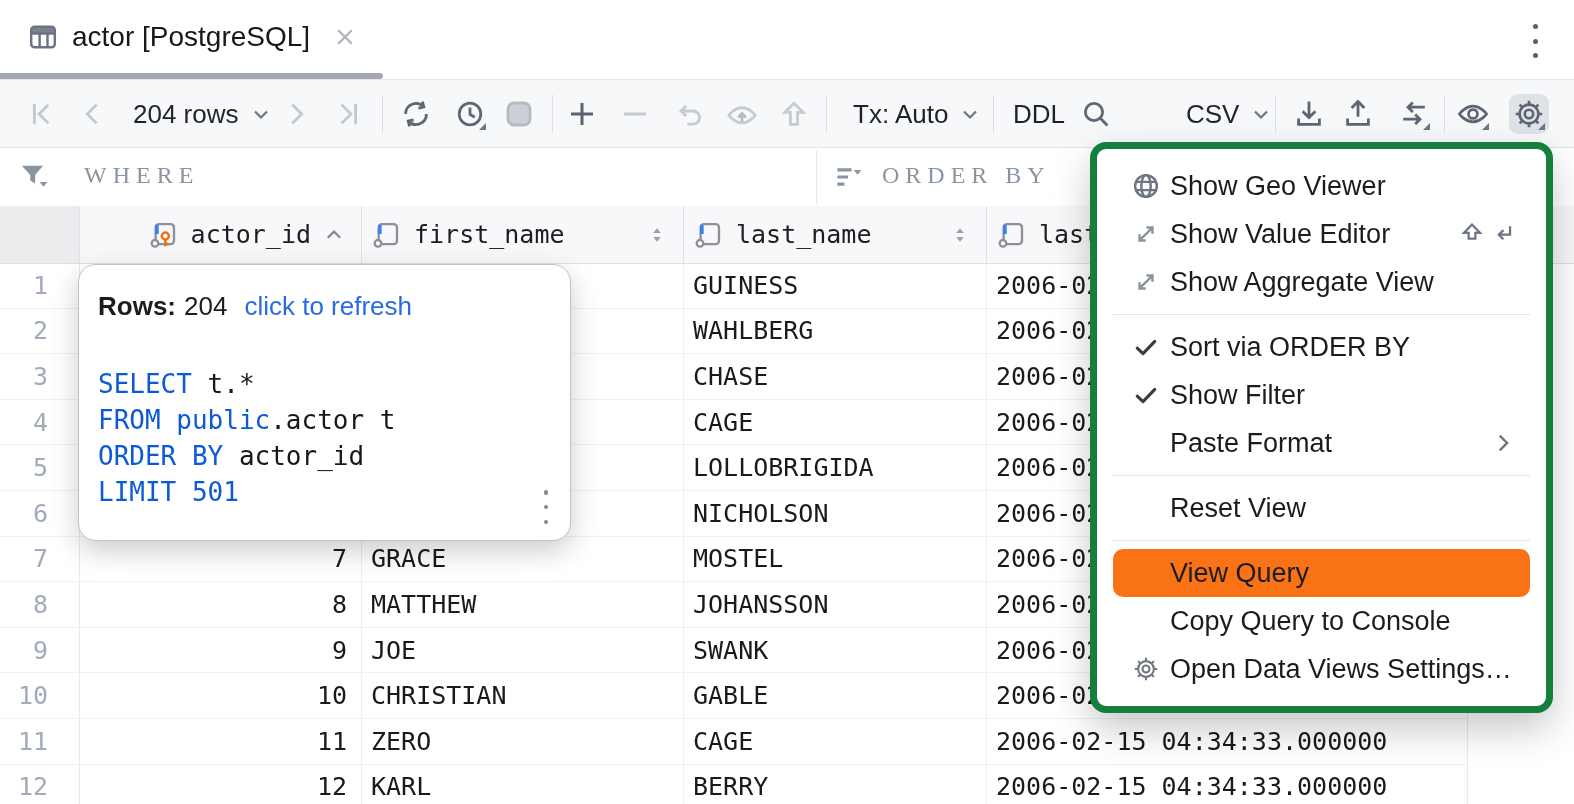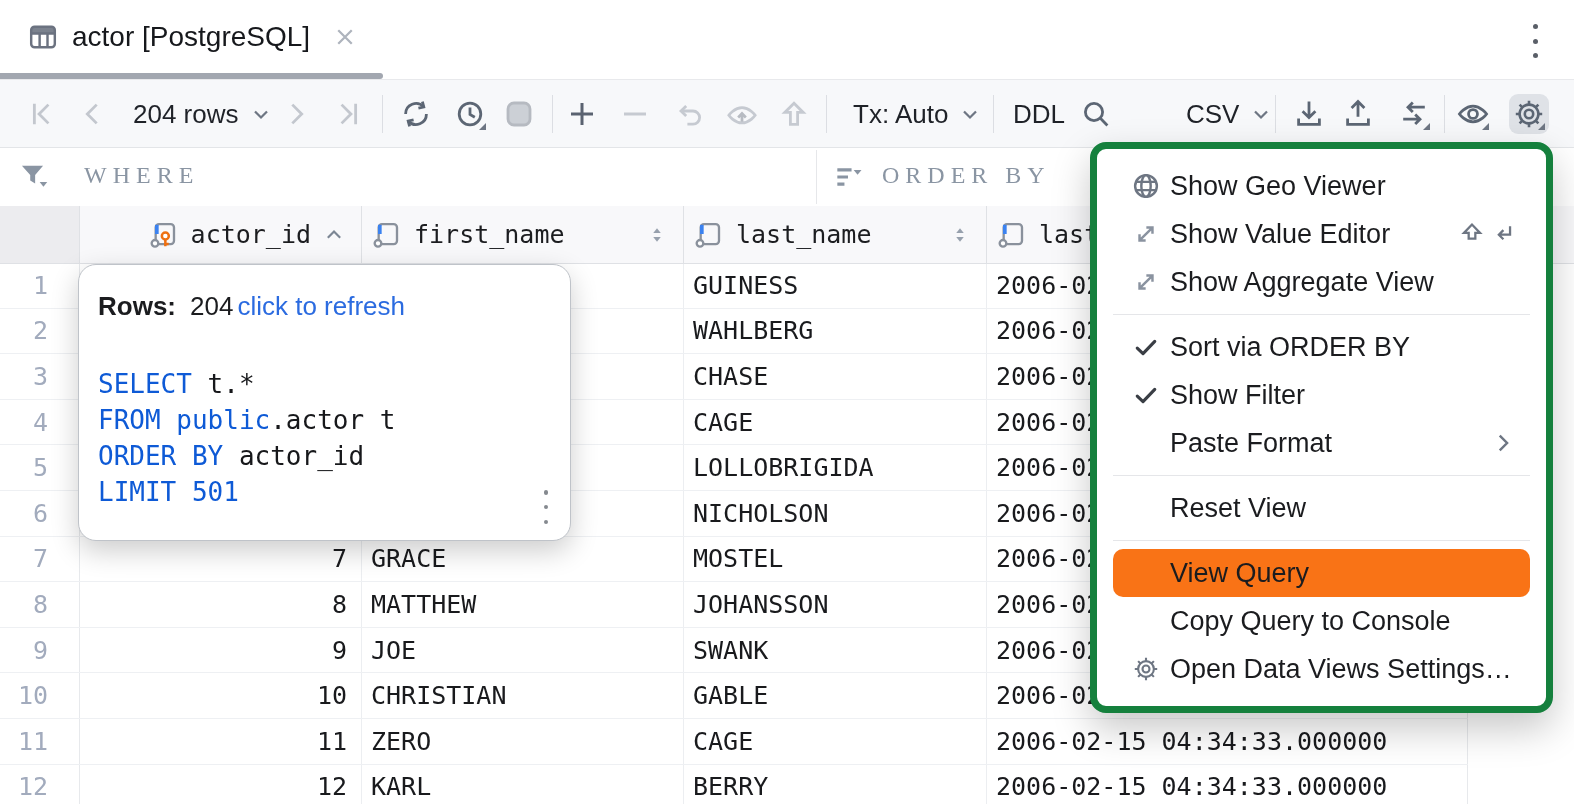--- a/index.html
+++ b/index.html
@@ -57,22 +57,22 @@
   .cell.cfirst{width:322px;padding-left:9px}
   .cell.clast{width:303px;padding-left:9px}
   .cell.cupd{width:481px;padding-left:9px;border-right:1px solid #e7e9ec}
 
   
   .popup{position:absolute;left:78px;top:264px;width:493px;height:277px;background:#fff;
          border:1px solid #bfc3c9;border-radius:18px;box-shadow:0 10px 28px rgba(0,0,0,.20);
          z-index:5;box-sizing:border-box;padding:26px 0 0 19px}
   .popup-rows{font-size:26px;color:#1b1c1f;display:flex;align-items:baseline}
   .popup-rows .rlabel{font-weight:700}
-  .popup-rows .rval{margin-left:14px}
-  .popup-link{margin-left:4px;color:#2b6be0}
+  .popup-rows .rval{margin-left:8px}
+  .popup-link{margin-left:17px;color:#2b6be0}
   .sql{margin-top:44px;font-family:"DejaVu Sans Mono",monospace;font-size:26px;line-height:36px}
   .kw{color:#0e5ad6}
   .pl{color:#17181b}
   .popup-kebab{position:absolute;right:20px;bottom:16px;width:8px;height:34px;
                display:flex;flex-direction:column;justify-content:space-between;align-items:center}
   .popup-kebab i{width:4.5px;height:4.5px;border-radius:50%;background:#85898f}
 
   
   .menu{position:absolute;left:1090px;top:142px;width:463px;background:#fff;border:7px solid #15803d;
         border-radius:16px;box-shadow:0 16px 38px rgba(0,0,0,.22);z-index:10;box-sizing:border-box;padding:13px 0}

